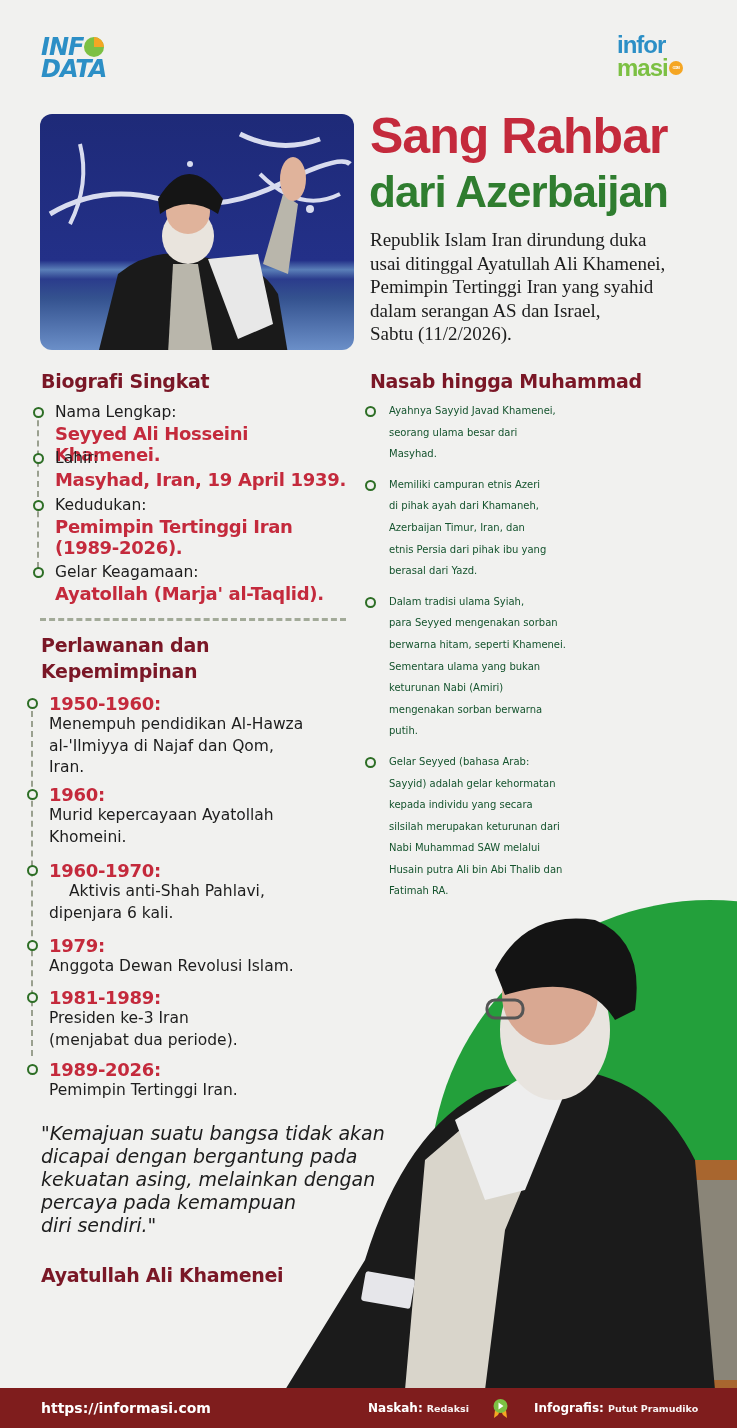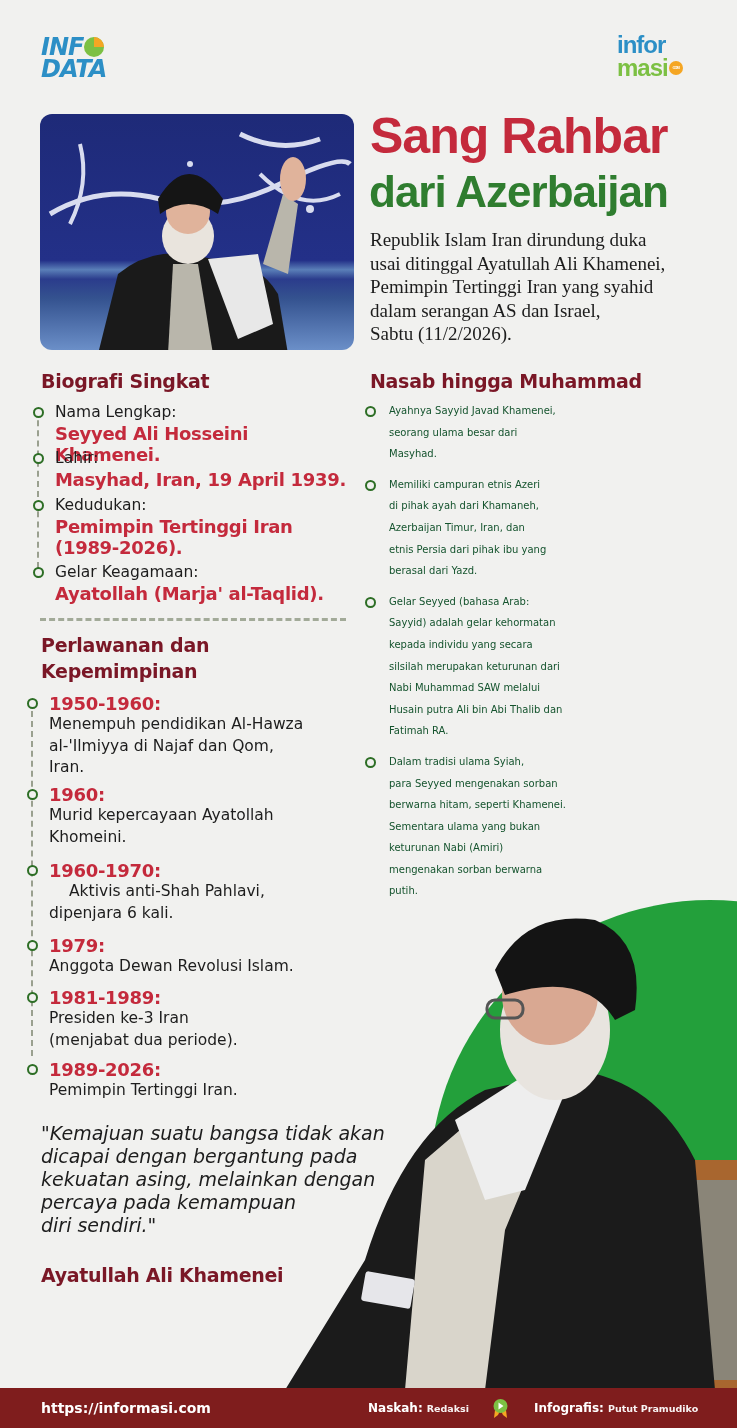--- a/index.html
+++ b/index.html
@@ -209,37 +209,37 @@
   <div class="nb-item">
     <span class="dot"></span>
     <div class="t">Memiliki campuran etnis Azeri</div>
     <div class="t">di pihak ayah dari Khamaneh,</div>
     <div class="t">Azerbaijan Timur, Iran, dan</div>
     <div class="t">etnis Persia dari pihak ibu yang</div>
     <div class="t">berasal dari Yazd.</div>
   </div>
   <div class="nb-item">
     <span class="dot"></span>
+    <div class="t">Dalam tradisi ulama Syiah,</div>
+    <div class="t">para Seyyed mengenakan sorban</div>
+    <div class="t">berwarna hitam, seperti Khamenei.</div>
+    <div class="t">Sementara ulama yang bukan</div>
+    <div class="t">keturunan Nabi (Amiri)</div>
+    <div class="t">mengenakan sorban berwarna</div>
+    <div class="t">putih.</div>
+  </div>
+  <div class="nb-item">
+    <span class="dot"></span>
     <div class="t">Gelar Seyyed (bahasa Arab:</div>
     <div class="t">Sayyid) adalah gelar kehormatan</div>
     <div class="t">kepada individu yang secara</div>
     <div class="t">silsilah merupakan keturunan dari</div>
     <div class="t">Nabi Muhammad SAW melalui</div>
     <div class="t">Husain putra Ali bin Abi Thalib dan</div>
     <div class="t">Fatimah RA.</div>
-  </div>
-  <div class="nb-item">
-    <span class="dot"></span>
-    <div class="t">Dalam tradisi ulama Syiah,</div>
-    <div class="t">para Seyyed mengenakan sorban</div>
-    <div class="t">berwarna hitam, seperti Khamenei.</div>
-    <div class="t">Sementara ulama yang bukan</div>
-    <div class="t">keturunan Nabi (Amiri)</div>
-    <div class="t">mengenakan sorban berwarna</div>
-    <div class="t">putih.</div>
   </div>
 </div>
 
 <div class="abs green-circle"></div>
 <svg class="abs portrait" viewBox="0 0 482 490">
   <rect x="400" y="260" width="82" height="230" fill="#a8662f"></rect>
   <rect x="420" y="280" width="62" height="200" fill="#8a8578"></rect>
   <path d="M30 490 L110 360 Q150 230 230 190 L320 170 Q400 180 440 260 L460 490 Z" fill="#1b1b1b"></path>
   <path d="M170 260 L240 200 L300 210 L250 330 L230 490 L150 490 Z" fill="#d9d5cb"></path>
   <path d="M200 220 L270 175 L315 180 L270 290 L230 300 Z" fill="#eeeeee"></path>

